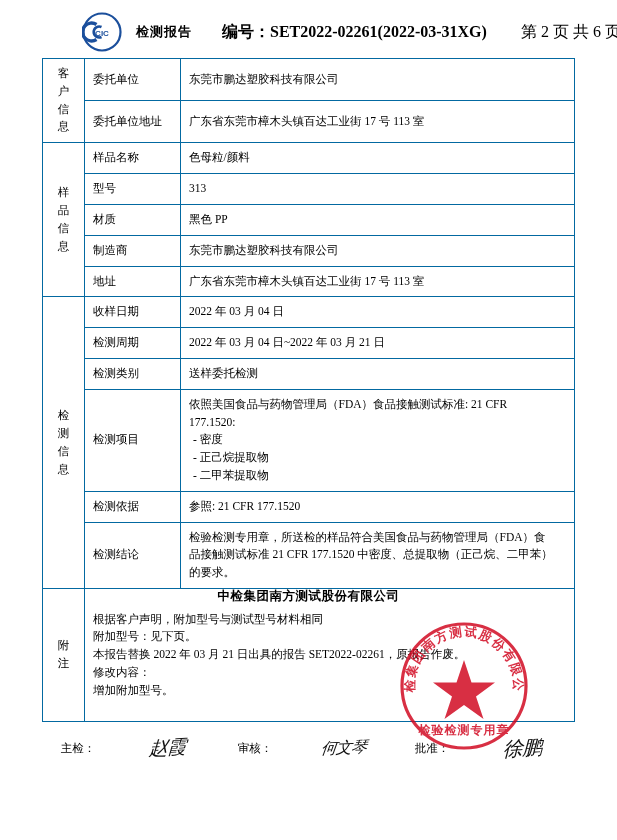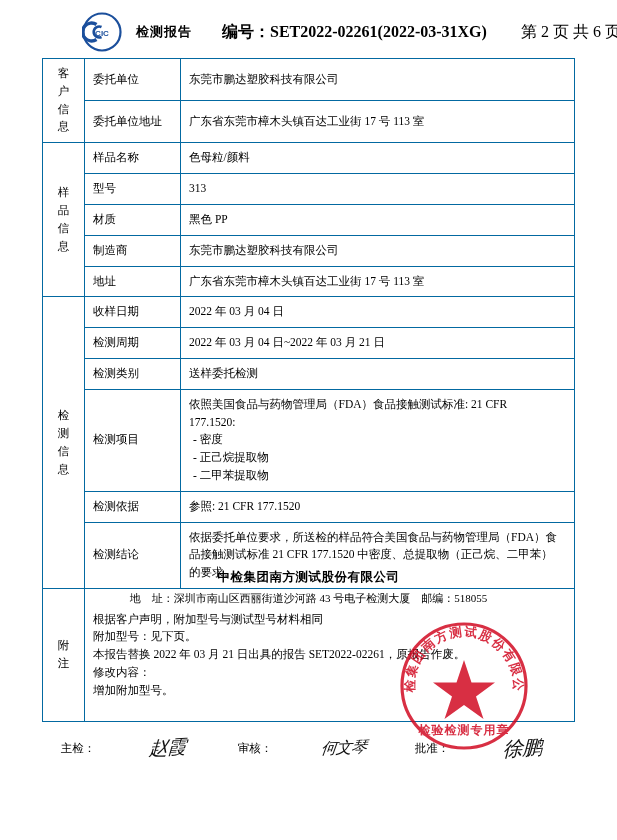--- a/index.html
+++ b/index.html
@@ -256,21 +256,21 @@
           <div class="indent-item">- 二甲苯提取物</div>
         </td>
       </tr>
       <tr>
         <td class="key">检测依据</td>
         <td class="val">参照: 21 CFR 177.1520</td>
       </tr>
       <tr>
         <td class="key">检测结论</td>
         <td class="val multiline">
-          <div>依据委托单位要求，所送检的样品符合美国食品与药物管理局（FDA）食</div>
+          <div>检验检测专用章，所送检的样品符合美国食品与药物管理局（FDA）食</div>
           <div>品接触测试标准 21 CFR 177.1520 中密度、总提取物（正己烷、二甲苯）</div>
           <div>的要求。</div>
         </td>
       </tr>
 
       <tr>
         <td class="sect">
           <span class="sect-inner">附 注</span>
         </td>
         <td class="notes" colspan="2">
@@ -314,16 +314,15 @@
           <textPath href="#sealArcTop" startOffset="50%" text-anchor="middle">中检集团南方测试股份有限公司</textPath>
         </text>
         <polygon fill="#d0021b" points="66,40 73.5,62.5 97,62.5 78,76.5 85.5,99 66,85 46.5,99 54,76.5 35,62.5 58.5,62.5"></polygon>
         <text x="66" y="114" fill="#d0021b" font-size="12" font-family="Liberation Serif, serif" font-weight="bold" text-anchor="middle" letter-spacing="1">检验检测专用章</text>
       </g>
     </svg>
   </div>
 
   <div class="footer">
     <div class="company line">中检集团南方测试股份有限公司</div>
-    <div class="line">地　址：深圳市南山区西丽街道沙河路 43 号电子检测大厦　邮编：518055</div>
   </div>
 
 </div>
 
 </body></html>

